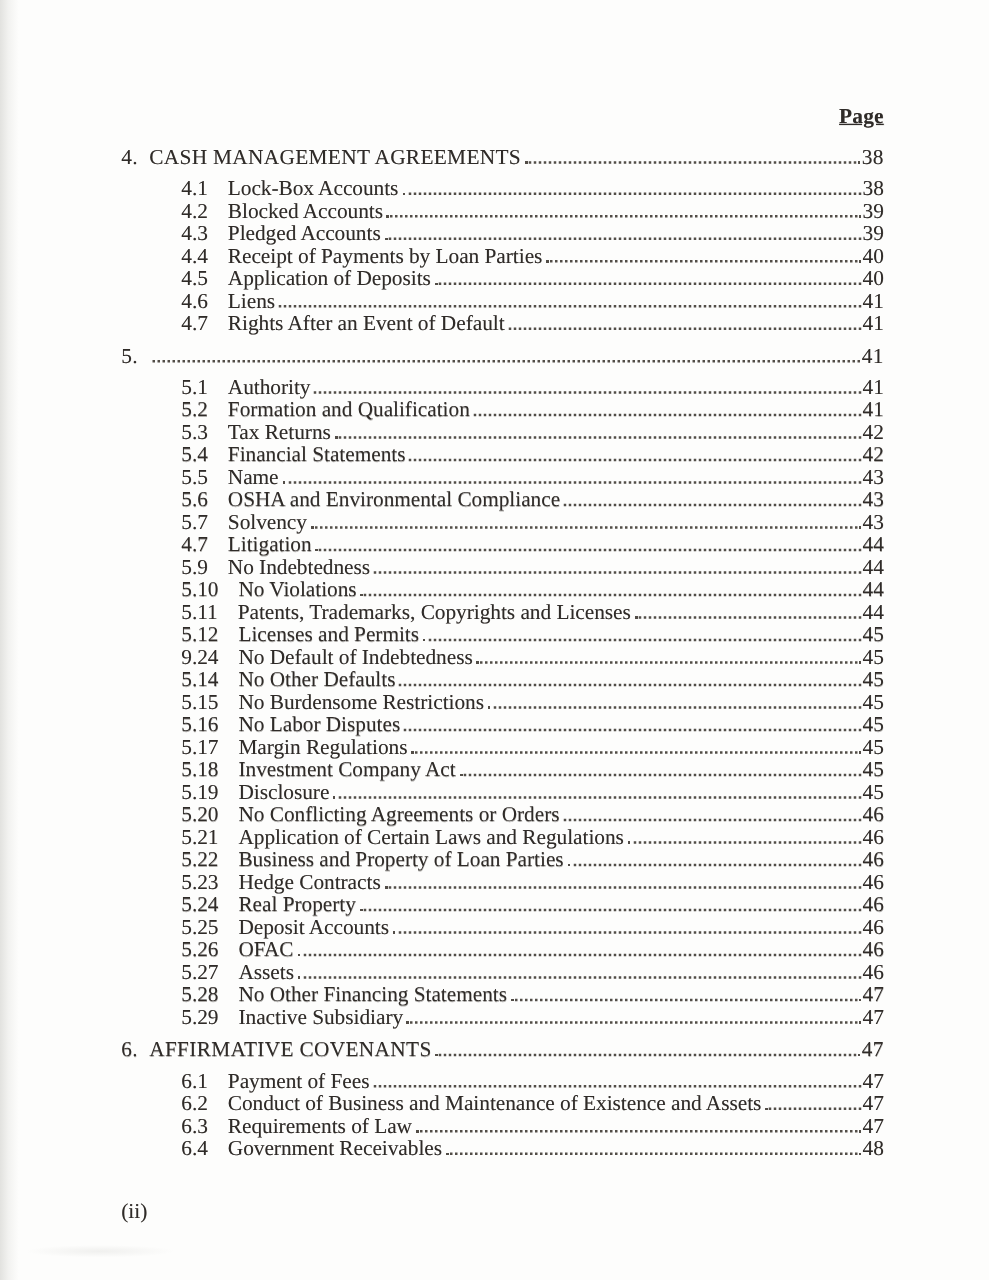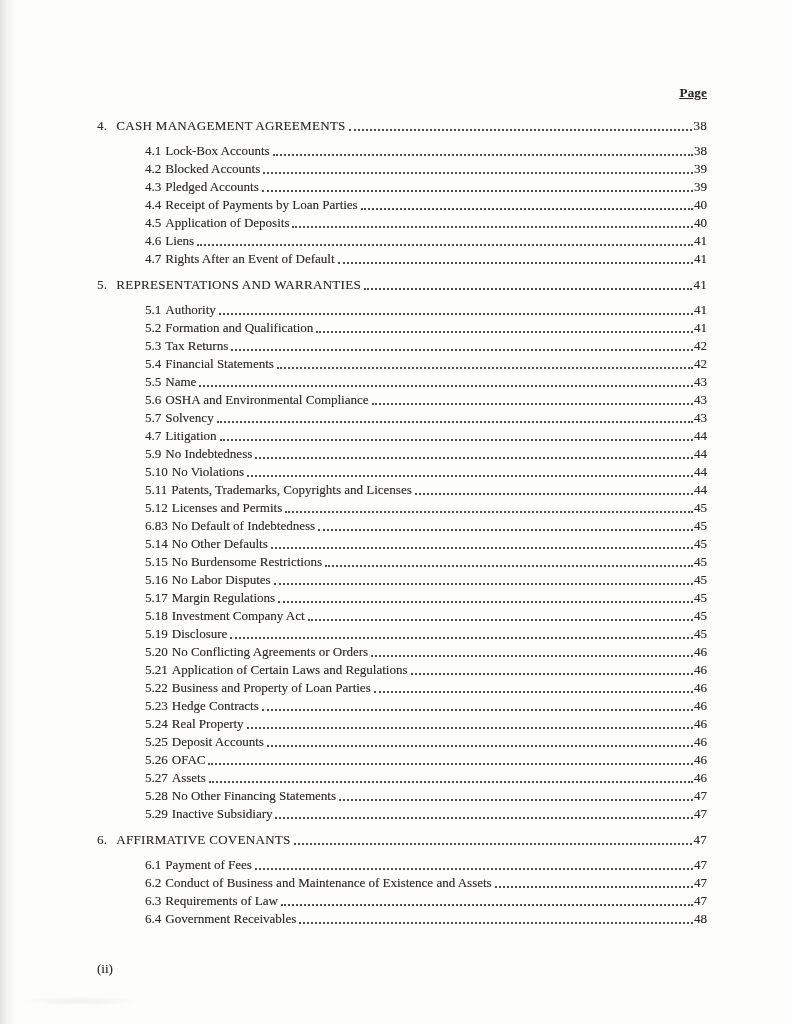--- a/index.html
+++ b/index.html
@@ -22,21 +22,21 @@
     position: absolute;
     left: 20px; bottom: 18px;
     width: 120px; height: 10px;
     background: radial-gradient(ellipse at center, rgba(180,180,175,0.18), transparent 70%);
   }
   .content {
     position: absolute;
     left: 97px;
     top: 84px;
     width: 610px;
-    font-size: 13px;
+    font-size: 17px;
     text-shadow: 0.2px 0.2px 0.35px rgba(60,55,50,0.4);
   }
   .col-header {
     text-align: right;
     font-weight: bold;
     text-decoration: underline;
     line-height: 18px;
     margin-bottom: 15px;
     letter-spacing: 0.2px;
   }
@@ -45,21 +45,21 @@
     align-items: flex-end;
     line-height: 18px;
   }
   .toc-row.section {
     margin: 8px 0 7px;
     letter-spacing: 0.3px;
   }
   .toc-row.item {
     padding-left: 48px;
   }
-  .num { white-space: nowrap; margin-right: 4px; }
+  .num { white-space: nowrap; margin-right: 16px; }
   .toc-row.section .num { margin-right: 9px; }
   .title { white-space: nowrap; }
   .leader {
     flex: 1;
     min-width: 10px;
     border-bottom: 2px dotted #524d47;
     margin: 0 1px 4px 3px;
   }
   .pagenum { white-space: nowrap; }
   .footer {
@@ -121,21 +121,20 @@
         <span class="pagenum">41</span>
       </div>
       <div class="toc-row item">
         <span class="num">4.7</span>
         <span class="title">Rights After an Event of Default</span>
         <span class="leader"></span>
         <span class="pagenum">41</span>
       </div>
       <div class="toc-row section">
         <span class="num">5.</span>
-        <span class="title">REPRESENTATIONS AND WARRANTIES</span>
         <span class="leader"></span>
         <span class="pagenum">41</span>
       </div>
       <div class="toc-row item">
         <span class="num">5.1</span>
         <span class="title">Authority</span>
         <span class="leader"></span>
         <span class="pagenum">41</span>
       </div>
       <div class="toc-row item">
@@ -198,21 +197,21 @@
         <span class="leader"></span>
         <span class="pagenum">44</span>
       </div>
       <div class="toc-row item">
         <span class="num">5.12</span>
         <span class="title">Licenses and Permits</span>
         <span class="leader"></span>
         <span class="pagenum">45</span>
       </div>
       <div class="toc-row item">
-        <span class="num">6.83</span>
+        <span class="num">9.24</span>
         <span class="title">No Default of Indebtedness</span>
         <span class="leader"></span>
         <span class="pagenum">45</span>
       </div>
       <div class="toc-row item">
         <span class="num">5.14</span>
         <span class="title">No Other Defaults</span>
         <span class="leader"></span>
         <span class="pagenum">45</span>
       </div>

